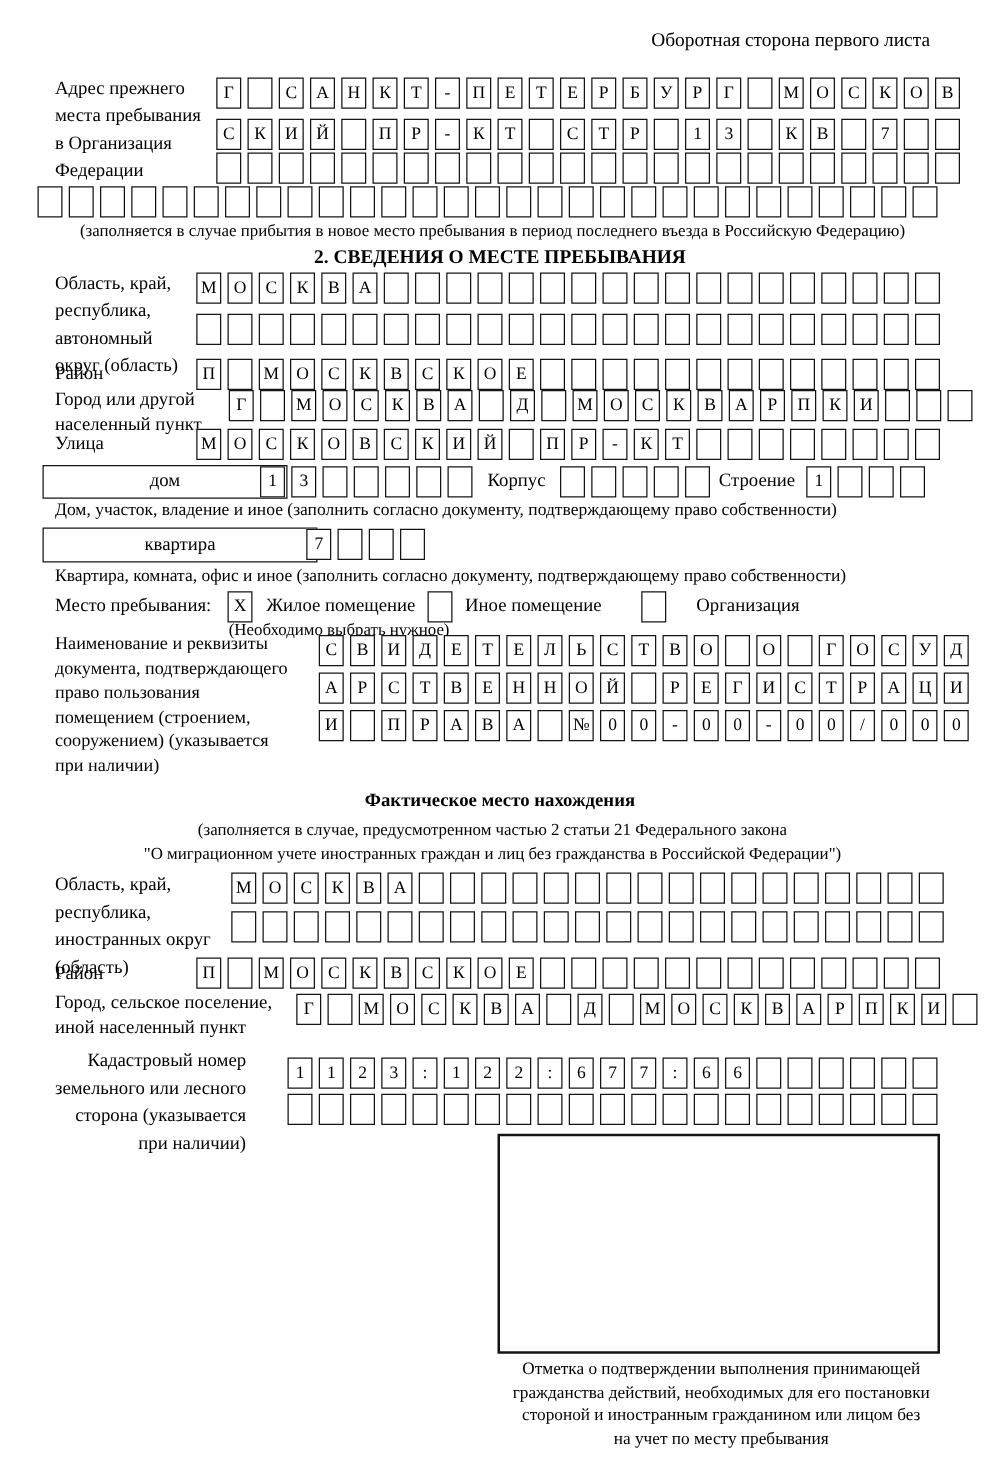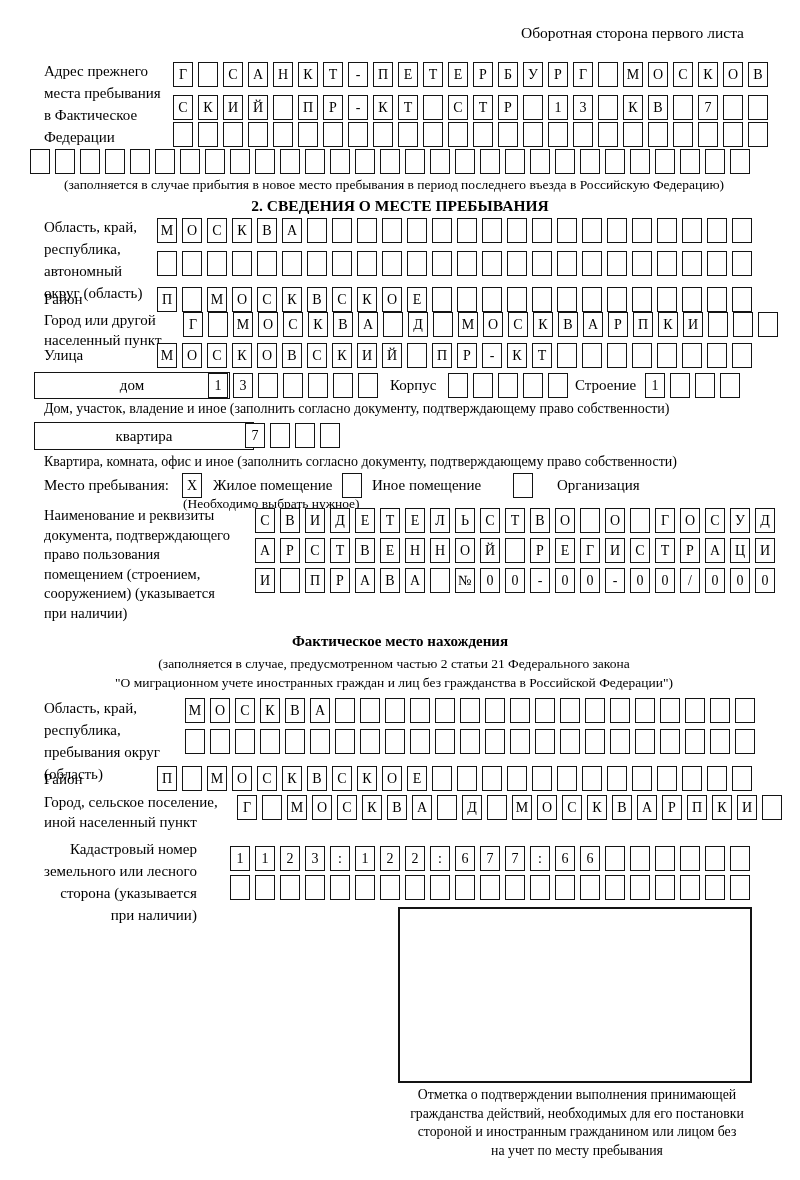--- a/index.html
+++ b/index.html
@@ -34,21 +34,21 @@
 </head>
 <body>
 
 <div class="page">
 
   <div class="hdr">Оборотная сторона первого листа</div>
 
   <div class="label" style="left:44px; top:60px;">
       <div>Адрес прежнего</div>
       <div>места пребывания</div>
-      <div>в Фактическое</div>
+      <div>в Организация</div>
       <div>Федерации</div>
     </div>
   <div class="cellrow" style="left:173px; top:62px;">
       <span class="cell">Г</span>
       <span class="cell"></span>
       <span class="cell">С</span>
       <span class="cell">А</span>
       <span class="cell">Н</span>
       <span class="cell">К</span>
       <span class="cell">Т</span>
@@ -432,21 +432,21 @@
       <span class="cell">0</span>
     </div>
 
   <div class="sec-title" style="top:633px; font-size:15px;">Фактическое место нахождения</div>
   <div class="note centered" style="top:656px;">(заполняется в случае, предусмотренном частью 2 статьи 21 Федерального закона</div>
   <div class="note centered" style="top:675px;">"О миграционном учете иностранных граждан и лиц без гражданства в Российской Федерации")</div>
 
   <div class="label" style="left:44px; top:697px;">
       <div>Область, край,</div>
       <div>республика,</div>
-      <div>пребывания округ</div>
+      <div>иностранных округ</div>
       <div>(область)</div>
     </div>
   <div class="cellrow" style="left:185px; top:698px;">
       <span class="cell">М</span>
       <span class="cell">О</span>
       <span class="cell">С</span>
       <span class="cell">К</span>
       <span class="cell">В</span>
       <span class="cell">А</span>
       <span class="cell"></span>

